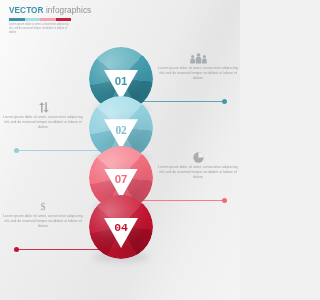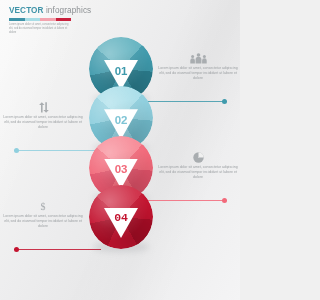--- a/index.html
+++ b/index.html
@@ -76,21 +76,21 @@
     font-size: 2.6px;
     line-height: 3.9px;
     color: #9fa3a6;
     letter-spacing: 0.02px;
   }
 
   
   #stack {
     position: absolute;
     left: 89px;
-    top: 37px;
+    top: 47px;
     width: 64px;
     height: 212px;
   }
   .node {
     position: absolute;
     left: 0;
     width: 64px;
     height: 64px;
   }
   .node .disc {
@@ -226,40 +226,40 @@
         <div class="drop"></div>
         <div class="disc">
           <div class="facets" style="background: conic-gradient(rgb(99, 179, 192) 0deg, rgb(99, 179, 192) 42deg, rgb(63, 154, 172) 42deg, rgb(63, 154, 172) 95deg, rgb(44, 127, 144) 95deg, rgb(44, 127, 144) 150deg, rgb(63, 154, 172) 150deg, rgb(63, 154, 172) 205deg, rgb(44, 127, 144) 205deg, rgb(44, 127, 144) 258deg, rgb(63, 154, 172) 258deg, rgb(63, 154, 172) 310deg, rgb(99, 179, 192) 310deg, rgb(99, 179, 192) 360deg);"></div>
           <div class="shade"></div>
         </div>
         <div class="tri">
           <div class="shape"></div>
           <div class="num" style="color: rgb(63, 154, 172);">01</div>
         </div>
       </div>
-      <div class="node" style="top: 49.3px; z-index: 11;">
+      <div class="node" style="top: 49.3px; z-index: 11; font-family: Liberation Serif, serif;">
         <div class="drop"></div>
         <div class="disc">
           <div class="facets" style="background: conic-gradient(rgb(170, 223, 234) 0deg, rgb(170, 223, 234) 42deg, rgb(143, 207, 222) 42deg, rgb(143, 207, 222) 95deg, rgb(114, 188, 205) 95deg, rgb(114, 188, 205) 150deg, rgb(143, 207, 222) 150deg, rgb(143, 207, 222) 205deg, rgb(114, 188, 205) 205deg, rgb(114, 188, 205) 258deg, rgb(143, 207, 222) 258deg, rgb(143, 207, 222) 310deg, rgb(170, 223, 234) 310deg, rgb(170, 223, 234) 360deg);"></div>
           <div class="shade"></div>
         </div>
         <div class="tri">
           <div class="shape"></div>
           <div class="num" style="color: rgb(126, 196, 213);">02</div>
         </div>
       </div>
       <div class="node" style="top: 98.6px; z-index: 12;">
         <div class="drop"></div>
         <div class="disc">
           <div class="facets" style="background: conic-gradient(rgb(247, 138, 150) 0deg, rgb(247, 138, 150) 42deg, rgb(242, 105, 122) 42deg, rgb(242, 105, 122) 95deg, rgb(226, 83, 106) 95deg, rgb(226, 83, 106) 150deg, rgb(242, 105, 122) 150deg, rgb(242, 105, 122) 205deg, rgb(226, 83, 106) 205deg, rgb(226, 83, 106) 258deg, rgb(242, 105, 122) 258deg, rgb(242, 105, 122) 310deg, rgb(247, 138, 150) 310deg, rgb(247, 138, 150) 360deg);"></div>
           <div class="shade"></div>
         </div>
         <div class="tri">
           <div class="shape"></div>
-          <div class="num" style="color: rgb(242, 105, 122);">03</div>
+          <div class="num" style="color: rgb(242, 105, 122);">07</div>
         </div>
       </div>
       <div class="node" style="top: 147.9px; z-index: 13;">
         <div class="drop"></div>
         <div class="disc">
           <div class="facets" style="background: conic-gradient(rgb(207, 44, 69) 0deg, rgb(207, 44, 69) 42deg, rgb(195, 19, 47) 42deg, rgb(195, 19, 47) 95deg, rgb(169, 13, 38) 95deg, rgb(169, 13, 38) 150deg, rgb(195, 19, 47) 150deg, rgb(195, 19, 47) 205deg, rgb(169, 13, 38) 205deg, rgb(169, 13, 38) 258deg, rgb(195, 19, 47) 258deg, rgb(195, 19, 47) 310deg, rgb(207, 44, 69) 310deg, rgb(207, 44, 69) 360deg);"></div>
           <div class="shade"></div>
         </div>
         <div class="tri">
           <div class="shape"></div>

